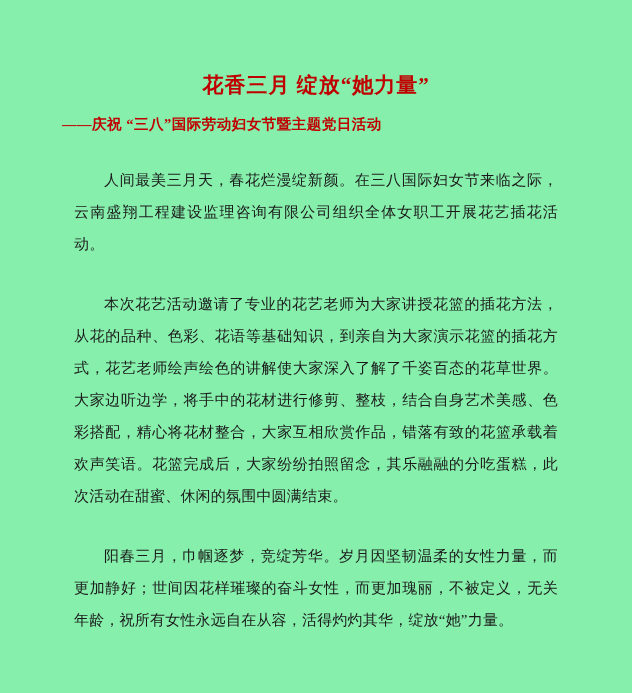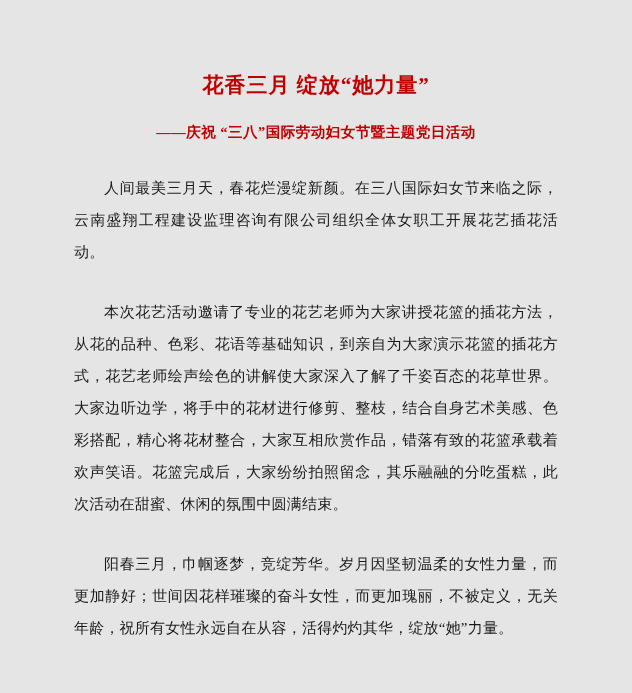--- a/index.html
+++ b/index.html
@@ -10,43 +10,43 @@
     width: 632px;
     height: 693px;
     background: #ffffff;
     font-family: "Liberation Serif", "DejaVu Serif", serif;
     overflow: hidden;
   }
   .page {
     position: relative;
     width: 632px;
     height: 693px;
-    background: #e5e5e5;
+    background: #86efac;
     box-sizing: border-box;
     padding: 0;
   }
   .doc-body {
     padding: 0 62px;
     box-sizing: border-box;
   }
   .title {
     margin: 0;
     padding-top: 72px;
     text-align: center;
     font-size: 21px;
     font-weight: bold;
     color: #c00000;
     letter-spacing: 1px;
     line-height: 1.3;
     font-family: "Liberation Serif", "DejaVu Serif", serif;
   }
   .subtitle {
-    margin: 8px;
+    margin: 0;
     padding-top: 16px;
-    text-align: center;
+    text-align: left;
     font-size: 14.5px;
     font-weight: bold;
     color: #c00000;
     letter-spacing: 0.5px;
     line-height: 1.3;
   }
   .para {
     margin: 12px;
     padding-top: 16px;
     font-size: 15px;

